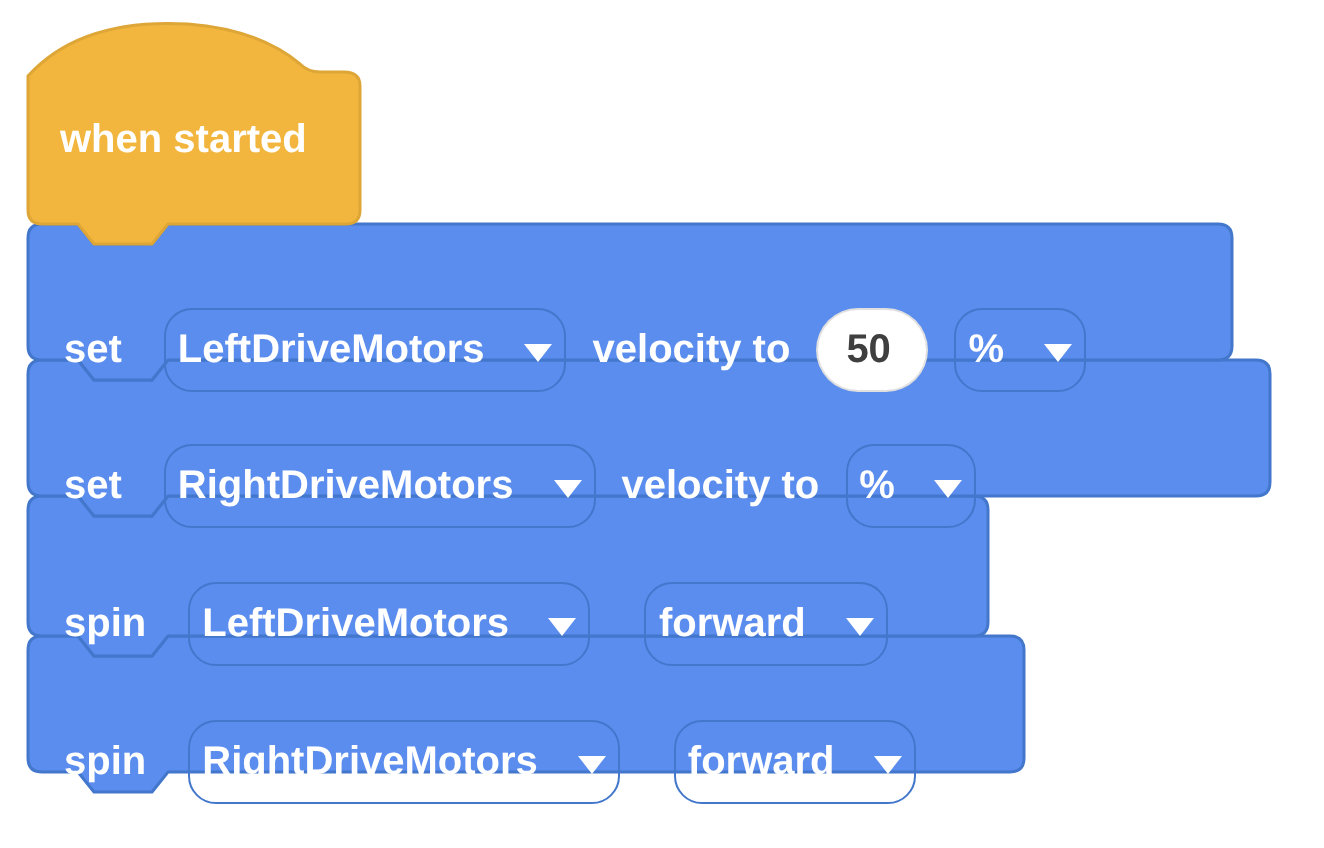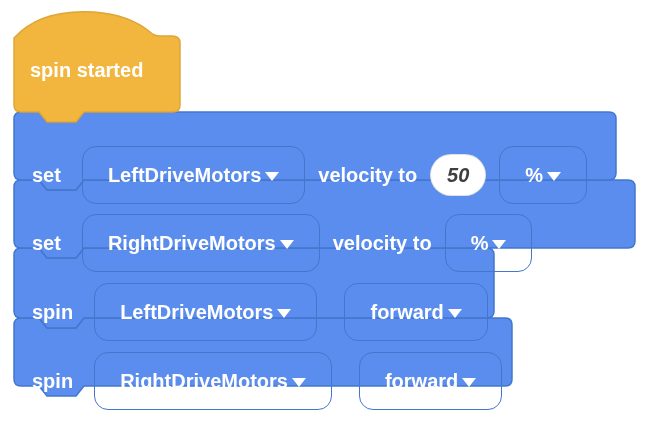--- a/index.html
+++ b/index.html
@@ -18,48 +18,48 @@
   .shape.hat path{fill:var(--yellow); stroke:var(--yellowBorder);}
   .shape.stack path{fill:var(--blue); stroke:var(--blueBorder);}
   .row{
     position:relative; display:flex; align-items:center; gap:13px;
     padding-left:18px; height:100%;margin-top:29px;
   }
   .lbl{color:var(--white); font-weight:bold; font-size:20px; white-space:nowrap;}
   .op{margin-right:8px;}
   .hat-lbl{position:absolute; left:16px; top:47px; font-size:20px;}
   .dropdown{
-    display:flex; align-items:center; gap:4px;
-    height:58px; padding:0 25px; border:1.5px solid var(--blueBorder);
+    display:flex; align-items:center; gap:20px;
+    height:42px; padding:0 6px; border:1.5px solid var(--blueBorder);
     border-radius:14px; cursor:pointer;
   }
   .dropdown .dd-label{color:var(--white); font-weight:bold; font-size:20px; white-space:nowrap;}
   .arrow{
     width:0; height:0; margin-top:3px;
     border-left:7px solid transparent; border-right:7px solid transparent;
     border-top:9px solid var(--white);
   }
   .oval-input{
     min-width:56px; height:42px; padding:0 14px; border-radius:21px;
     background:var(--white); border:1px solid rgba(0,0,0,0.12);
-    display:flex; align-items:center; justify-content:center;
-    color:var(--inputText); font-weight:600; font-size:20px; cursor:text;font-style:italic;
+    display:flex; align-items:center; 
+    color:var(--inputText); font-weight:600; font-size:20px; cursor:text;
   }
   .spin-dir{margin-left:14px;}
 </style>
 </head>
 <body>
 
 <div class="canvas">
 
   <div class="block" style="left:14px; top:12px; width:166px; height:112px; z-index:6;">
     <svg class="shape hat" width="166" height="112">
       <path d="M 0,26 C 18,6 46,-2 80,0 C 106,2 124,10 136,20 Q 140,24 146,24 L 158,24 Q 166,24 166,31 L 166,93 Q 166,100 159,100 L 70,100 l -8,10 l -29,0 l -8,-10 L 7,100 Q 0,100 0,93 Z"></path>
     </svg>
-    <span class="lbl hat-lbl">spin started</span>
+    <span class="lbl hat-lbl">when started</span>
   </div>
 
   <div class="block" style="left:14px; top:112px; width:602px; height:68px; z-index:5;">
     <svg class="shape stack" width="602" height="80">
         <path d="M 7,0 L 25,0 l 8,10 l 29,0 l 8,-10 L 595,0 Q 602,0 602,7 L 602,61 Q 602,68 595,68 L 70,68 l -8,10 l -29,0 l -8,-10 L 7,68 Q 0,68 0,61 L 0,7 Q 0,0 7,0 Z"></path>
       </svg>
     <div class="row">
       <span class="lbl op">set</span>
       <div class="dropdown">
         <span class="dd-label">LeftDriveMotors</span>

